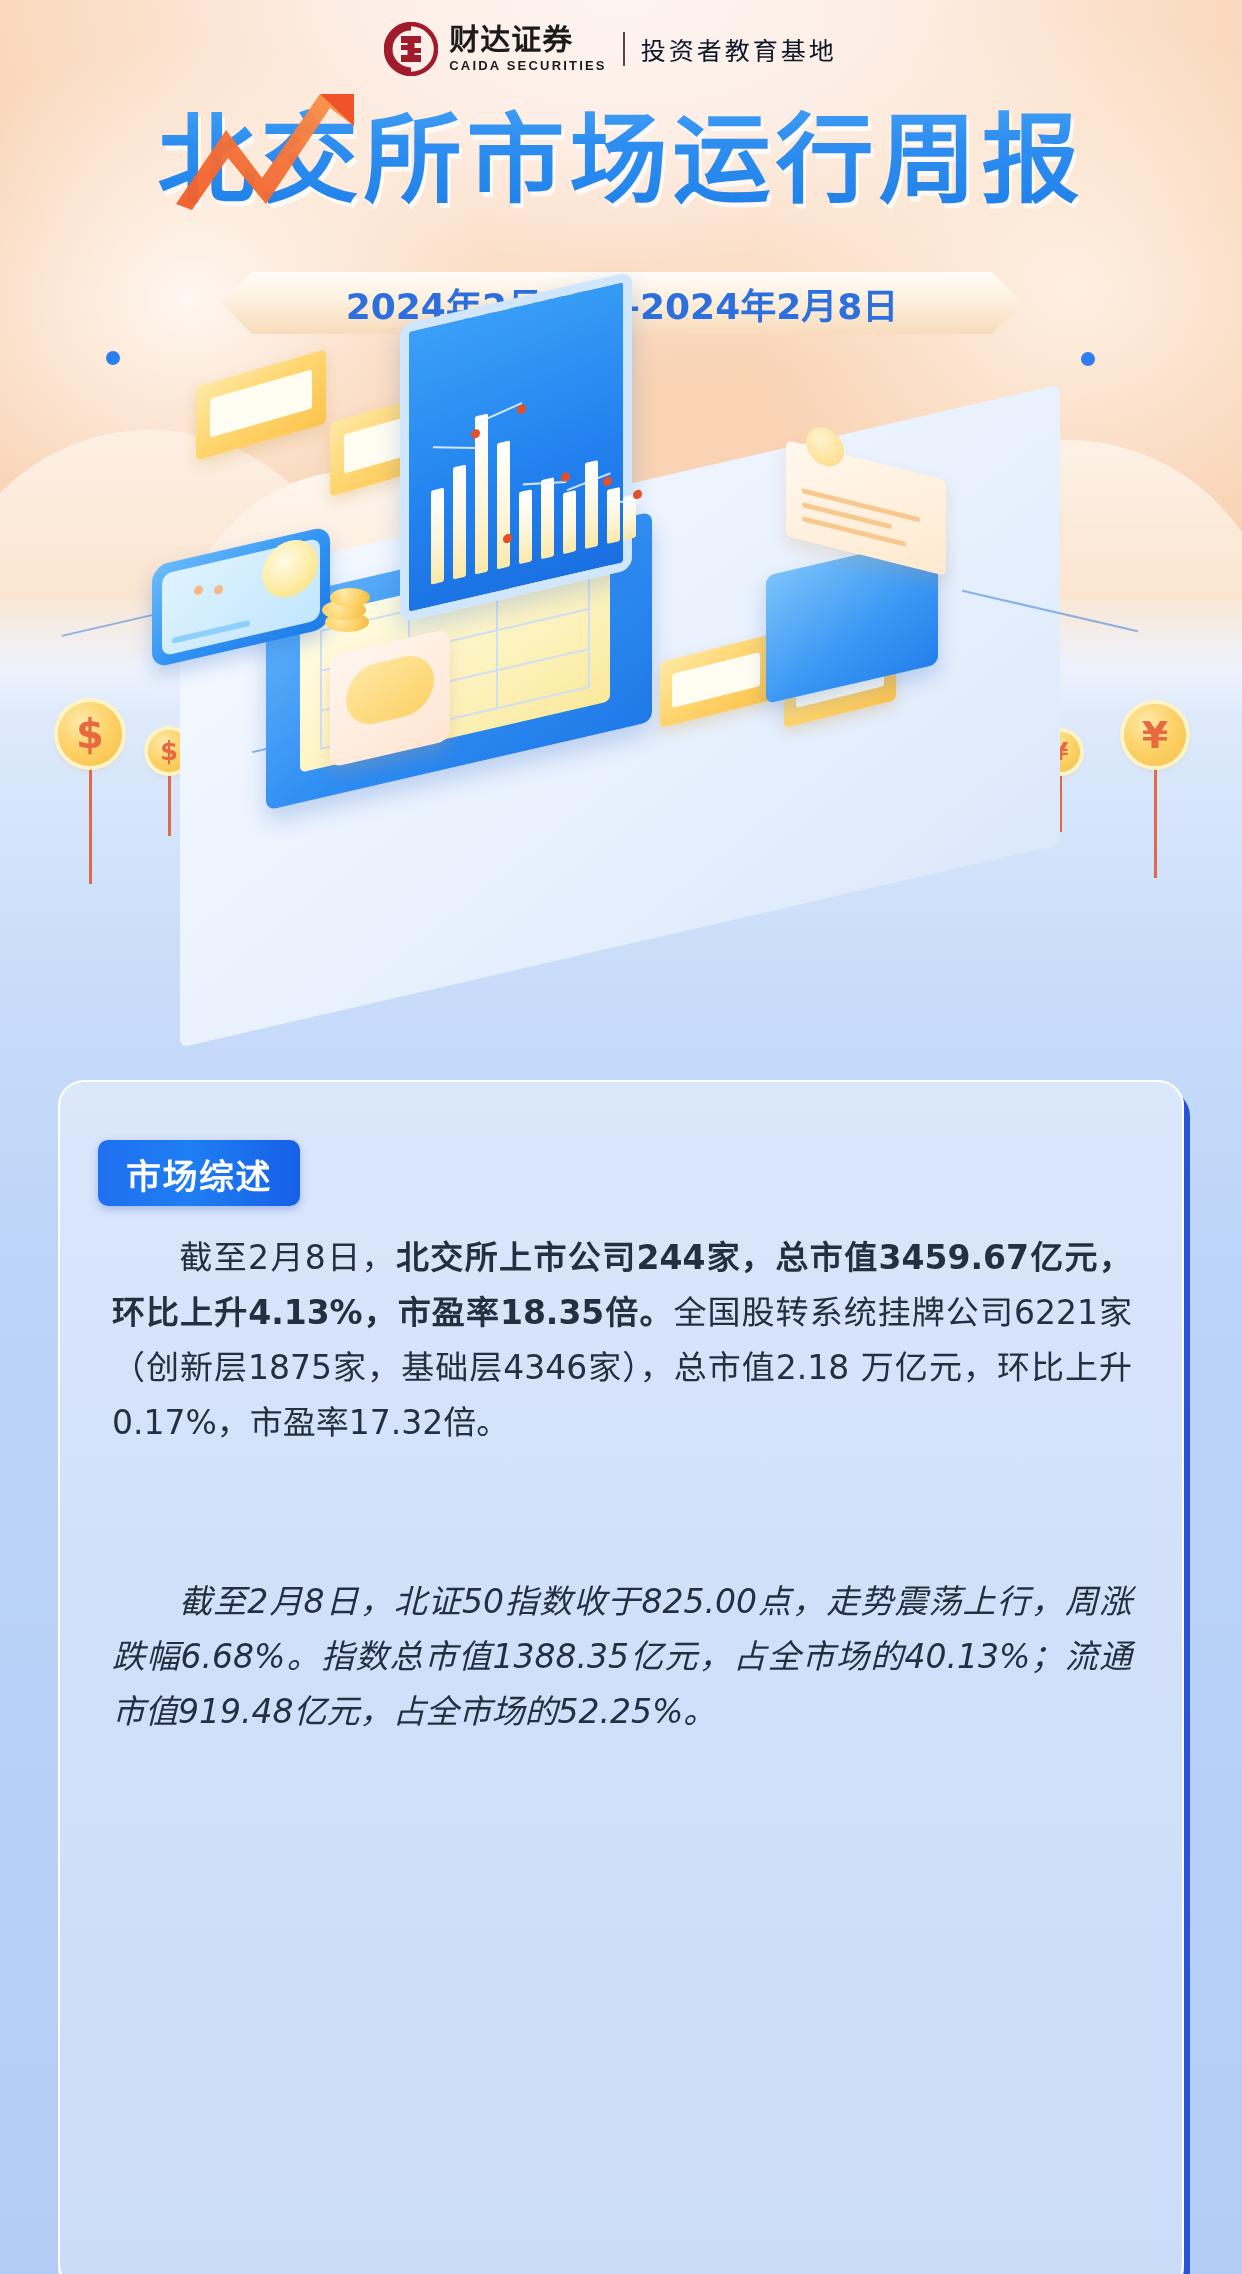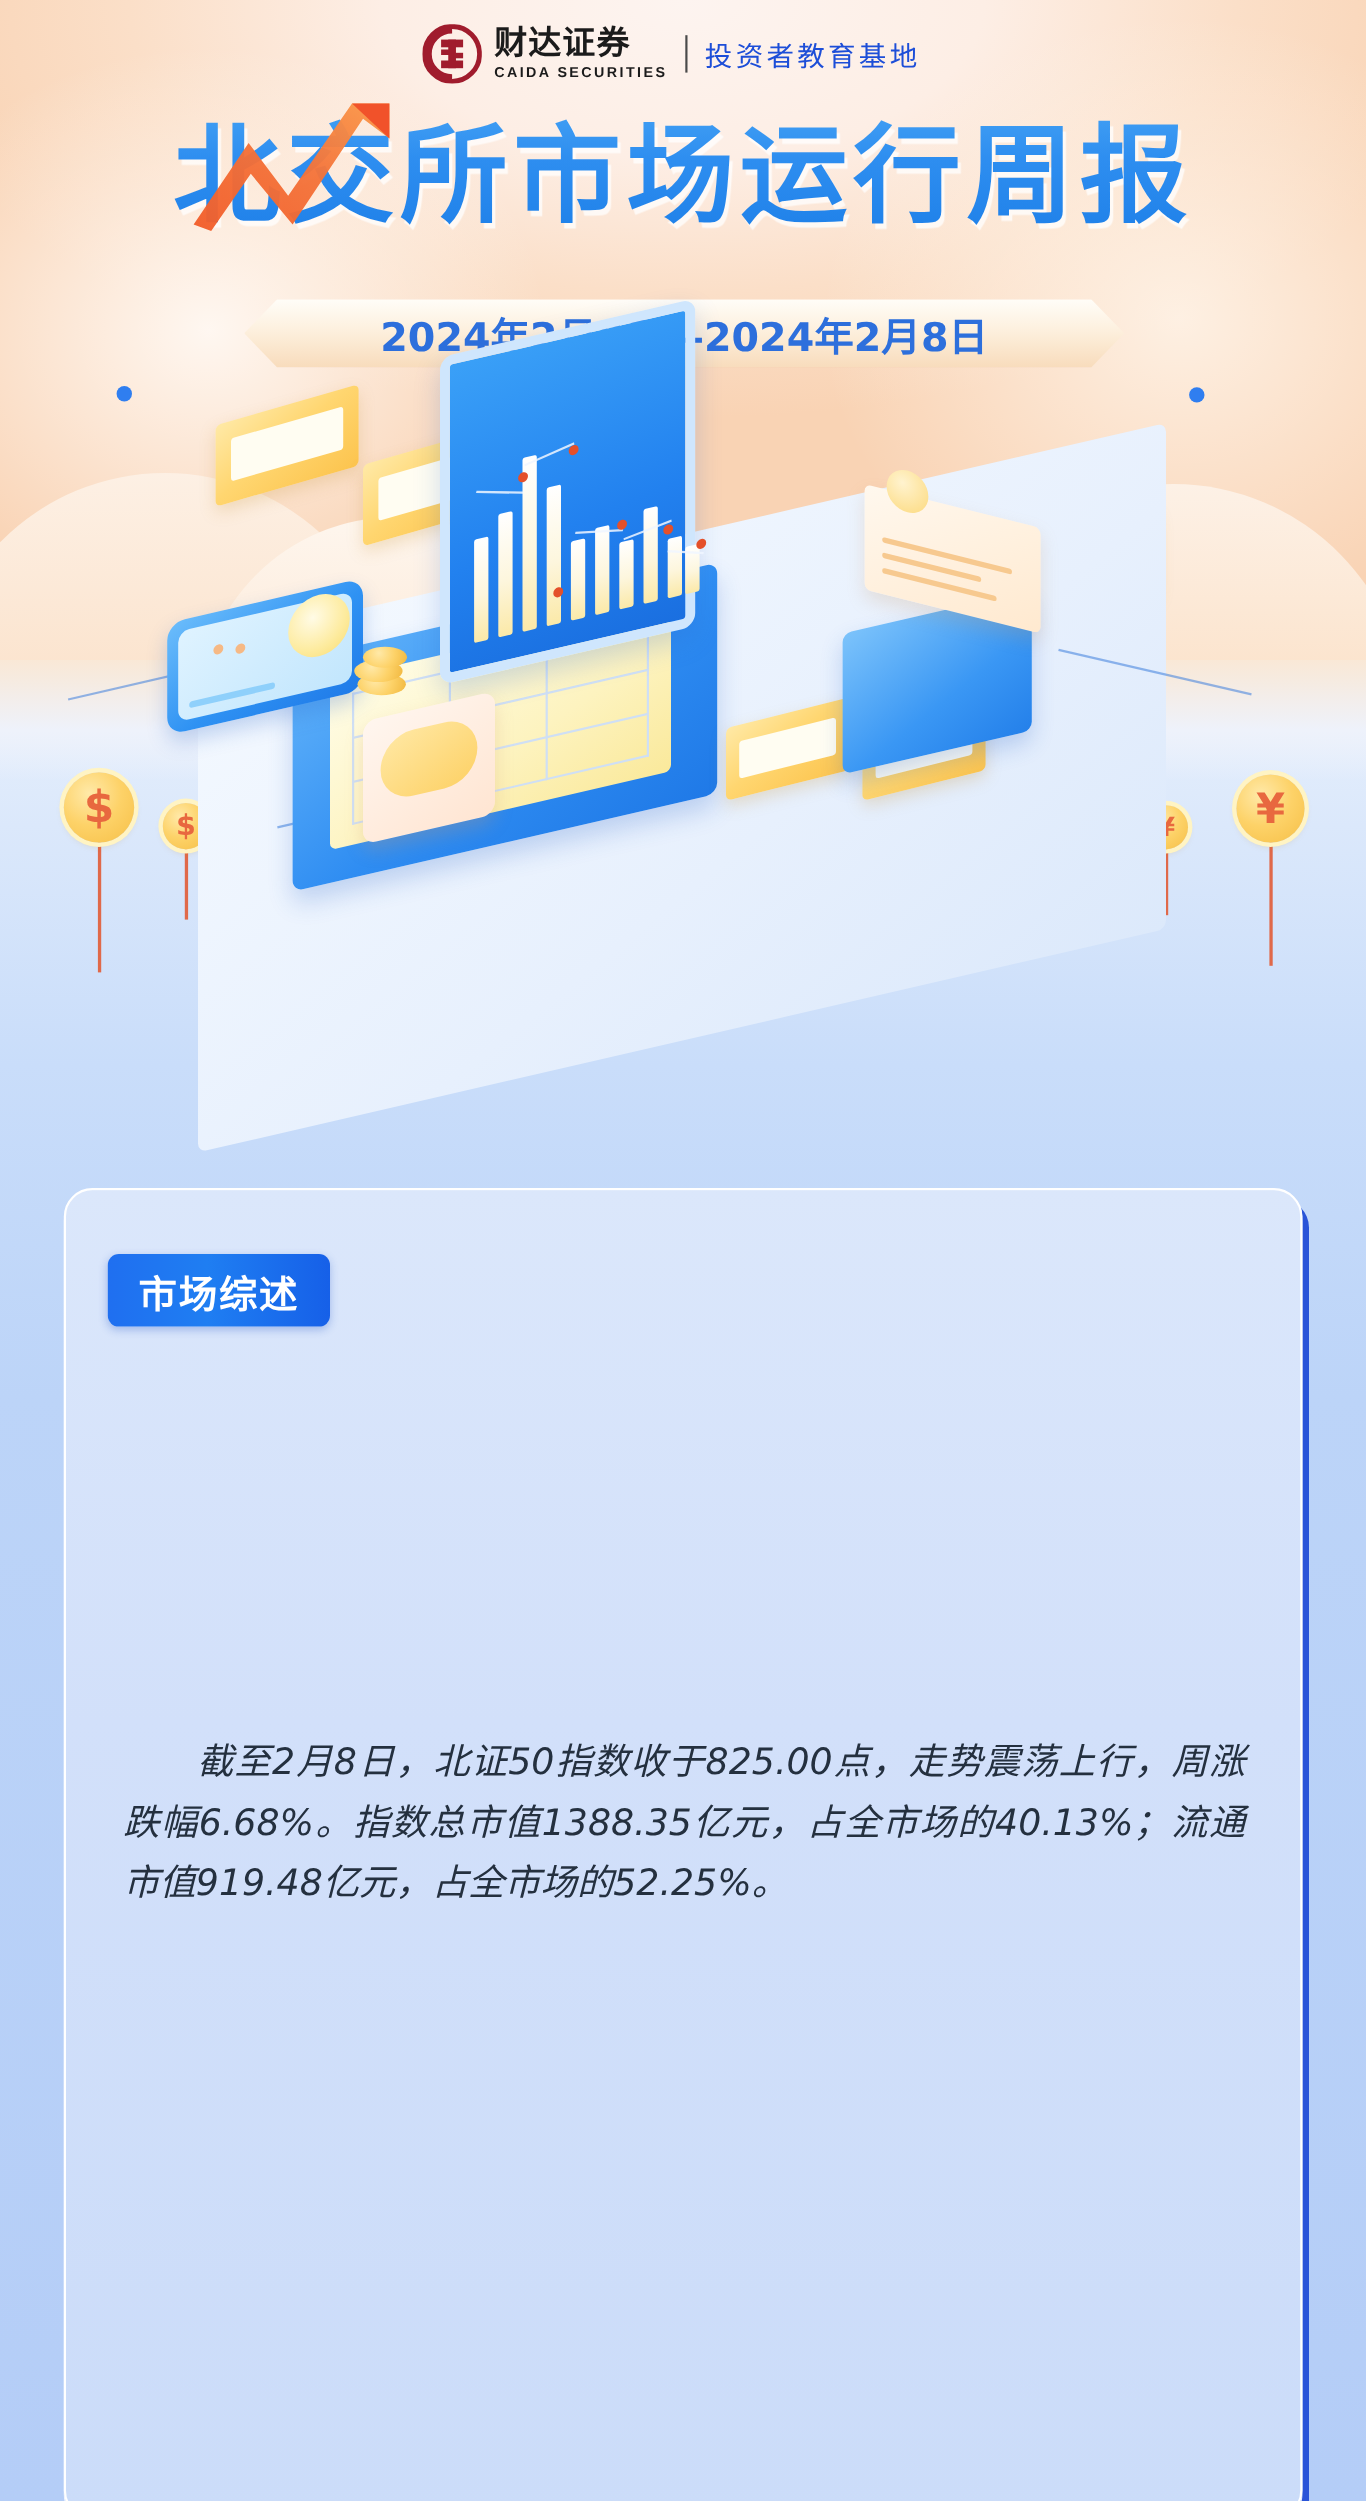--- a/index.html
+++ b/index.html
@@ -65,21 +65,21 @@
     line-height:32px; font-family:"DejaVu Sans","Liberation Sans",sans-serif;
   }
   .logo-en{
     font-size:13px; font-weight:bold; color:#1b1b1b; letter-spacing:2.2px;
     line-height:16px; margin-top:2px;
   }
   .logo-sep{
     width:2px; height:34px; background:#4a4a4a; margin:0 16px 0 16px; flex:0 0 auto;
   }
   .logo-sub{
-    font-size:25px; color:#1d4ed8; letter-spacing:3px; font-weight:500;
+    font-size:25px; color:#0f172a; letter-spacing:3px; font-weight:500;
     font-family:Liberation Sans, sans-serif;
   }
 
   
   .title-wrap{
     position:absolute; left:0; top:96px; width:1242px; height:110px;
     display:flex; align-items:center; justify-content:center;
   }
   .main-title{
     font-size:98px; font-weight:bold; letter-spacing:5px;
@@ -443,18 +443,19 @@
       <div class="env-stripe" style="left:16px; top:72px; width:104px;"></div>
     </div>
   </div>
 
   <div class="card">
 
     <div class="badge badge-1">
       <span>市场综述</span>
     </div>
 
+    <div class="para p1"><span class="indent"></span><span>截至2月8日，</span><b>北交所上市公司244家，总市值3459.67亿元，环比上升4.13%，市盈率18.35倍。</b><span>全国股转系统挂牌公司6221家（创新层1875家，基础层4346家），总市值2.18 万亿元，环比上升0.17%，市盈率17.32倍。</span></div>
 
 
     <div class="para p2"><span class="indent"></span><span>截至2月8日，北证50指数收于825.00点，走势震荡上行，周涨跌幅6.68%。指数总市值1388.35亿元，占全市场的40.13%；流通市值919.48亿元，占全市场的52.25%。</span></div>
 
   </div>
 </div>
 
 </body></html>

